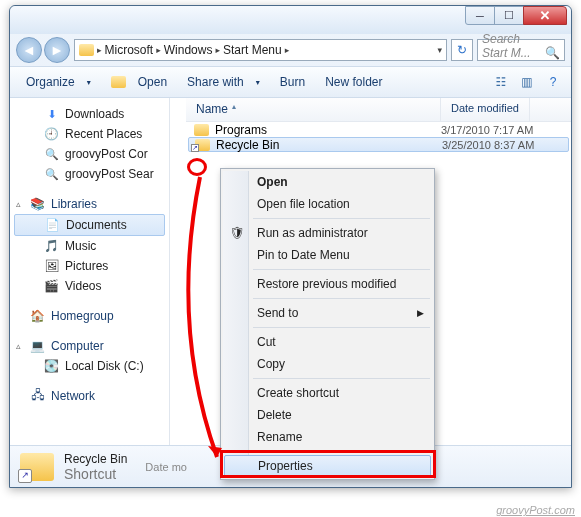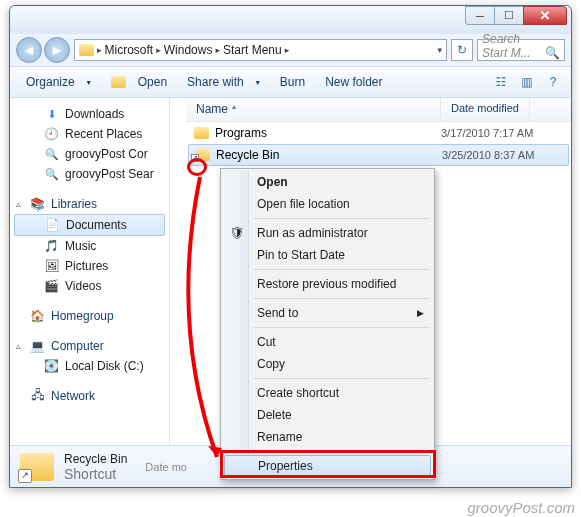--- a/index.html
+++ b/index.html
@@ -52,21 +52,21 @@
 .ico.disk::before { content: "💽"; font-size: 12px; }
 .ico.net::before { content: "🖧"; font-size: 12px; }
 .ico.search::before { content: "🔍"; font-size: 11px; }
 
 .content { flex: 1; position: relative; }
 .cols { display: flex; height: 24px; border-bottom: 1px solid #e4e9f0; background: linear-gradient(#fdfdfe,#f0f4f9); }
 .col { padding: 4px 10px; color: #1a3e6e; border-right: 1px solid #e4e9f0; font-size: 11px; display: flex; gap: 4px; }
 .col.name { width: 255px; }
 .col .sort { font-size: 8px; color: #5a7fa5; }
 .rows { }
-.row { display: flex; align-items: center; height: 22px; padding-left: 8px; }
+.row { display: flex; align-items: center; height: 15px; padding-left: 8px; }
 .row.sel { background: linear-gradient(#e8f1fc,#d7e7fa); border: 1px solid #a9c9ee; border-radius: 2px; margin: 0 2px; padding-left: 6px; }
 .cell-name { width: 247px; display: flex; align-items: center; gap: 6px; }
 .cell-date { color: #555; font-size: 11px; }
 .shortcut-overlay { position: absolute; width: 8px; height: 8px; background: #fff; border: 1px solid #888; font-size: 7px; line-height: 6px; text-align: center; color: #33a; margin-top: 6px; margin-left: -4px; }
 
 .details { height: 42px; background: linear-gradient(#f5f9fe,#e7eff9); border-top: 1px solid #cfdceb; display: flex; align-items: center; padding: 0 10px; gap: 10px; }
 .details .big-icon { width: 34px; height: 28px; background: linear-gradient(#ffe9a8,#f5c34a); border-radius: 3px; position: relative; }
 .details .big-icon::after { content: "↗"; position: absolute; bottom: -2px; left: -2px; width: 12px; height: 12px; background: #fff; border: 1px solid #888; border-radius: 2px; font-size: 9px; color: #33a; text-align: center; line-height: 11px; }
 .details .meta .t1 { color: #222; font-size: 12px; }
 .details .meta .t2 { color: #777; font-size: 14px; }
@@ -77,21 +77,21 @@
 .cm-item { position: relative; height: 22px; display: flex; align-items: center; padding-left: 34px; color: #222; z-index: 1; }
 .cm-item.highlight { background: linear-gradient(#e8f1fc,#cfe3fa); border: 1px solid #8fb9e8; border-radius: 2px; margin: 0 1px; padding-left: 33px; }
 .cm-sep { height: 1px; background: #d5dbe3; margin: 3px 2px 3px 30px; position: relative; z-index: 1; }
 .cm-arrow { margin-left: auto; margin-right: 8px; font-size: 9px; }
 .cm-icon { position: absolute; left: 6px; width: 16px; text-align: center; font-size: 12px; }
 
 .anno-circle { position: absolute; left: 187px; top: 158px; width: 20px; height: 18px; border: 3px solid #e00; border-radius: 50%; z-index: 50; pointer-events: none; }
 .anno-rect { position: absolute; left: 220px; top: 450px; width: 216px; height: 28px; border: 3px solid #e00; z-index: 50; pointer-events: none; }
 .anno-arrow { position: absolute; left: 175px; top: 175px; width: 60px; height: 290px; z-index: 49; pointer-events: none; }
 
-.watermark { position: absolute; right: 6px; bottom: 1px; color: #aaa; font-size: 15px; font-style: italic; }
+.watermark { position: absolute; right: 6px; bottom: 1px; color: #aaa; font-size: 11px; font-style: italic; text-decoration: underline; }
 </style>
 </head>
 <body>
 
 <div class="window">
 
   <div class="titlebar">
     <div class="win-buttons">
       <div class="win-btn min">─</div>
       <div class="win-btn">☐</div>
@@ -258,21 +258,21 @@
       </div>
       <div class="cm-item">
         <span>Open file location</span>
       </div>
       <div class="cm-sep"></div>
       <div class="cm-item">
         <span class="cm-icon">🛡</span>
         <span>Run as administrator</span>
       </div>
       <div class="cm-item">
-        <span>Pin to Start Date</span>
+        <span>Pin to Date Menu</span>
       </div>
       <div class="cm-sep"></div>
       <div class="cm-item">
         <span>Restore previous modified</span>
       </div>
       <div class="cm-sep"></div>
       <div class="cm-item">
         <span>Send to</span>
         <span class="cm-arrow">▶</span>
       </div>

